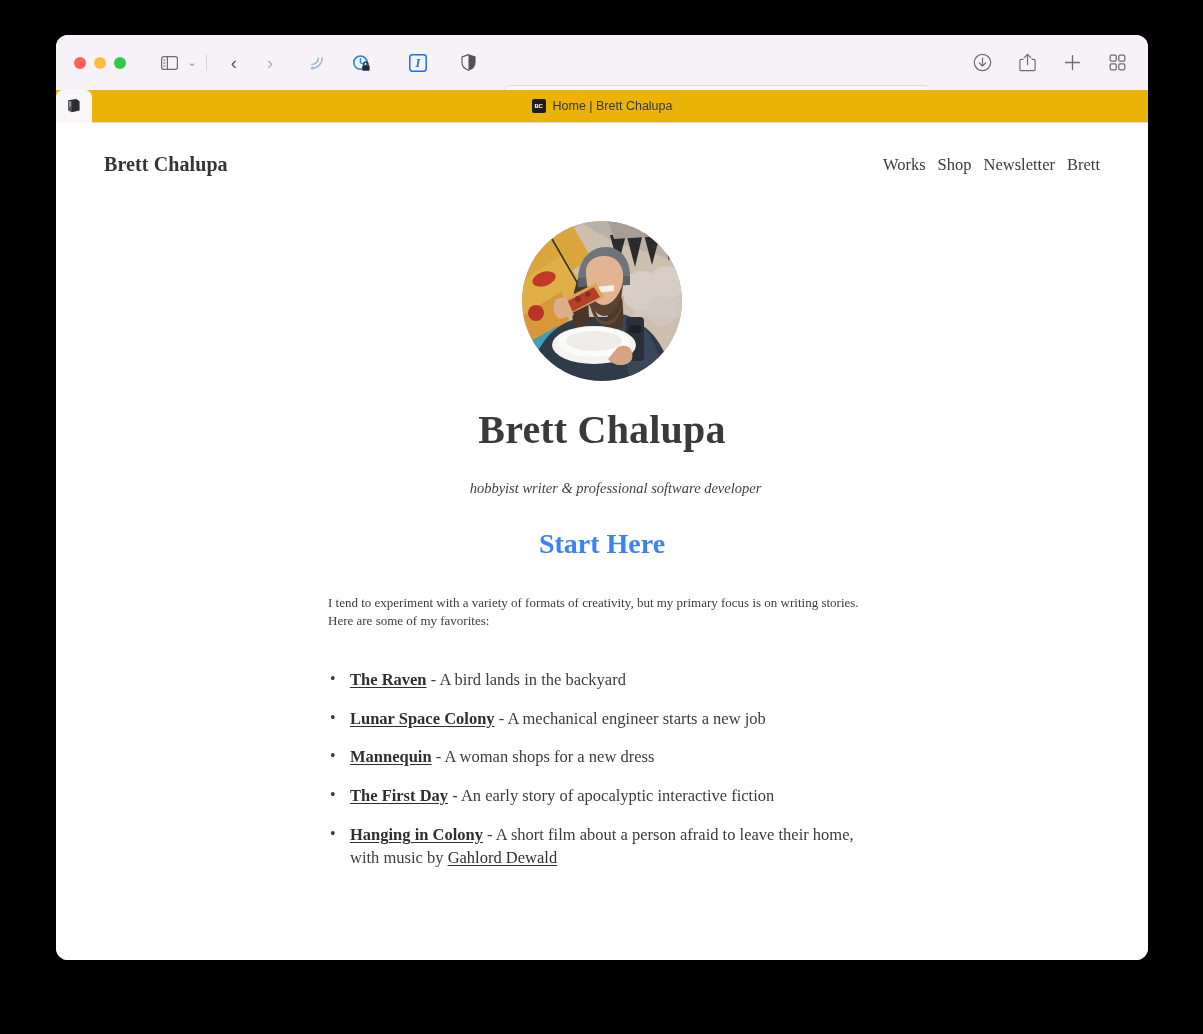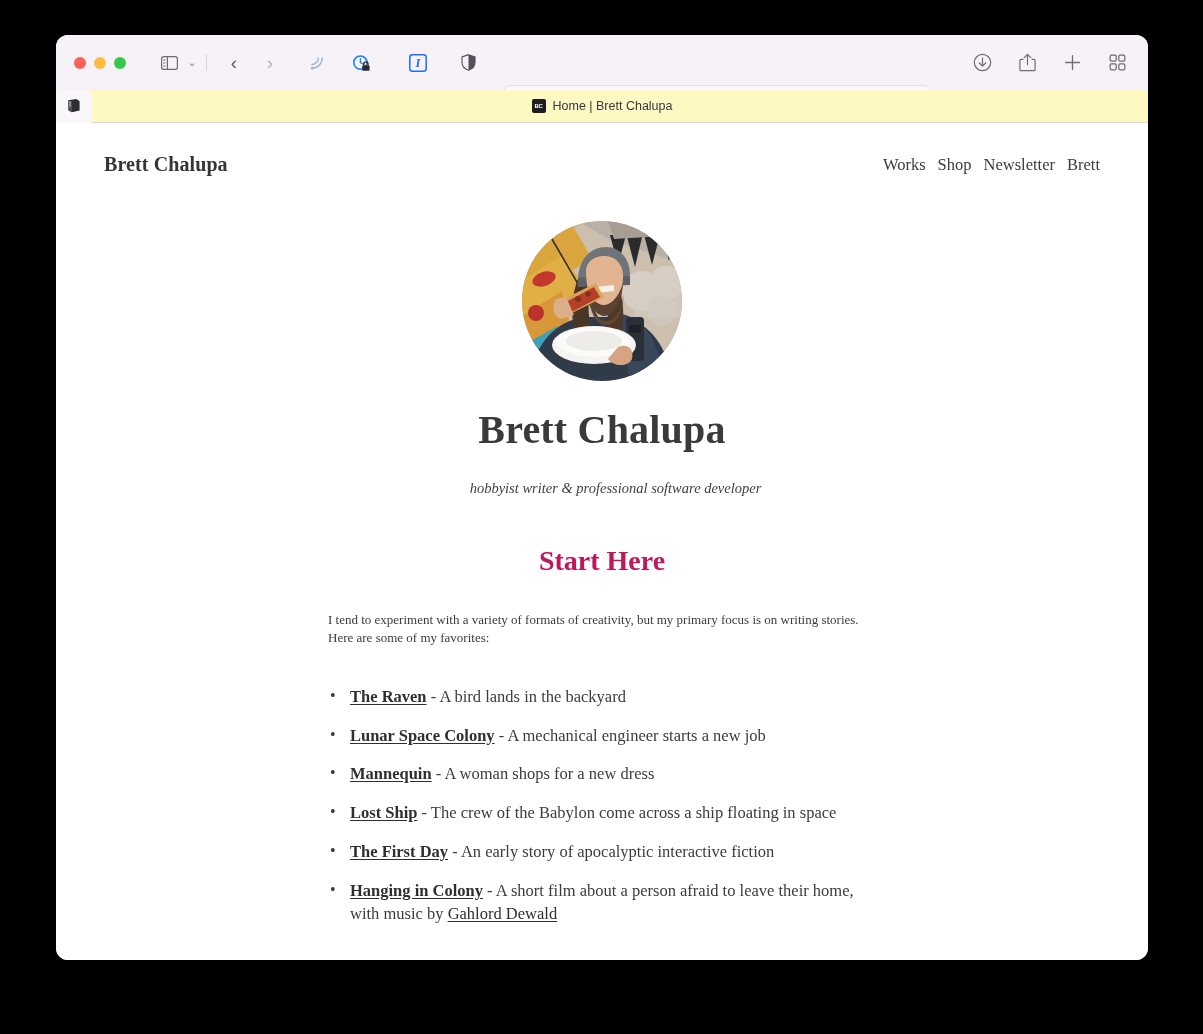--- a/index.html
+++ b/index.html
@@ -72,21 +72,21 @@
   }
 
   .tb-right {
     position: absolute; right: 16px; top: 50%; transform: translateY(-50%);
     display: flex; align-items: center; gap: 15px;
   }
 
   
   .tabbar {
     height: 33px;
-    background: #fef9c3;
+    background: #eab308;
     display: flex; align-items: center;
     position: relative;
     border-bottom: 1px solid #dcd6df;
   }
   .pinned-tab {
     width: 36px; height: 33px;
     background: #faf7fb;
     border-top-left-radius: 7px; border-top-right-radius: 7px;
     display: flex; align-items: center; justify-content: center;
   }
@@ -149,22 +149,22 @@
     text-align: center;
     font-style: italic;
     font-size: 14.5px;
     color: #3f3f3f;
     margin-top: 27px;
     padding-left: 27px;
   }
 
   .section-title {
     text-align: center;
-    font-size: 28px; font-weight: bold; color: #be185d;
-    margin-top: 48px;
+    font-size: 28px; font-weight: bold; color: #3b82f6;
+    margin-top: 31px;
   }
 
   .content {
     width: 560px;
     margin: 0 auto;
     padding-left: 6px;
     margin-top: 34px;
   }
   .intro {
     font-size: 13px; color: #3c3c3c; line-height: 1.42;
@@ -431,23 +431,20 @@
         <li>
           <a class="title-link" href="#">The Raven</a><span> - A bird lands in the backyard</span>
         </li>
         <li>
           <a class="title-link" href="#">Lunar Space Colony</a><span> - A mechanical engineer starts a new job</span>
         </li>
         <li>
           <a class="title-link" href="#">Mannequin</a><span> - A woman shops for a new dress</span>
         </li>
         <li>
-          <a class="title-link" href="#">Lost Ship</a><span> - The crew of the Babylon come across a ship floating in space</span>
-        </li>
-        <li>
           <a class="title-link" href="#">The First Day</a><span> - An early story of apocalyptic interactive fiction</span>
         </li>
         <li>
           <a class="title-link" href="#">Hanging in Colony</a><span> - A short film about a person afraid to leave their home, with music by </span><a class="inline-link" href="#">Gahlord Dewald</a>
         </li>
       </ul>
 
     </div>
   </div>
 </div>

